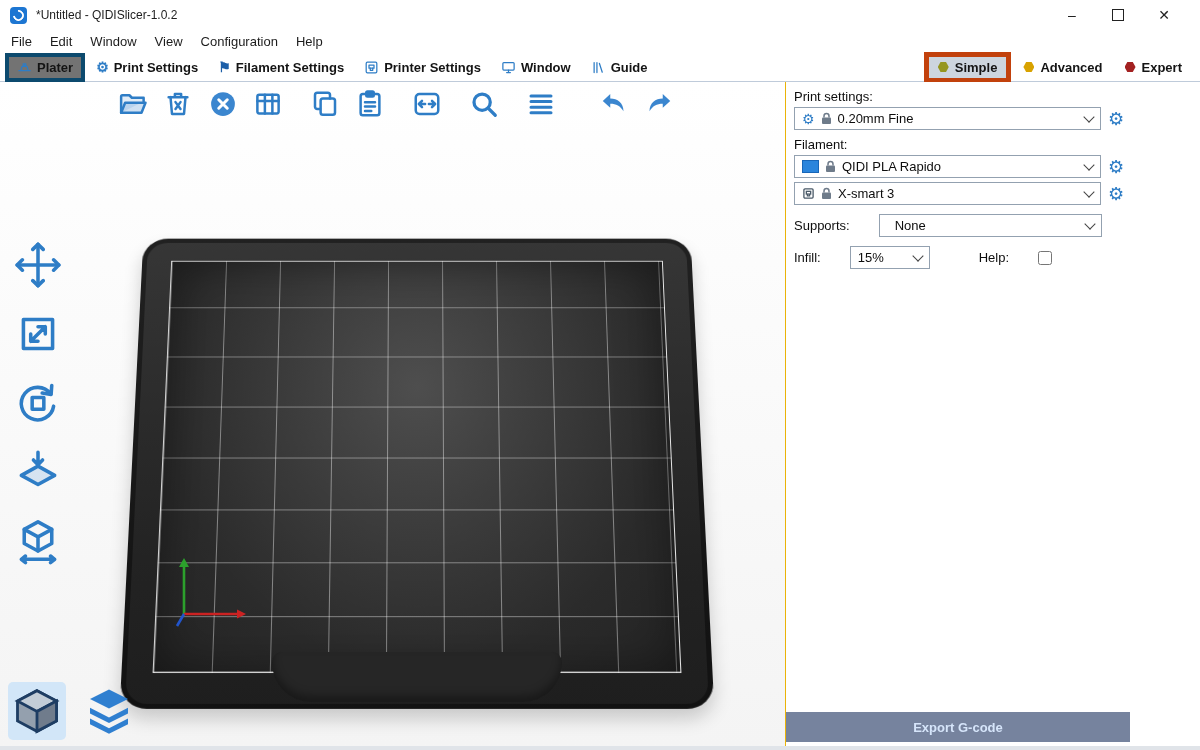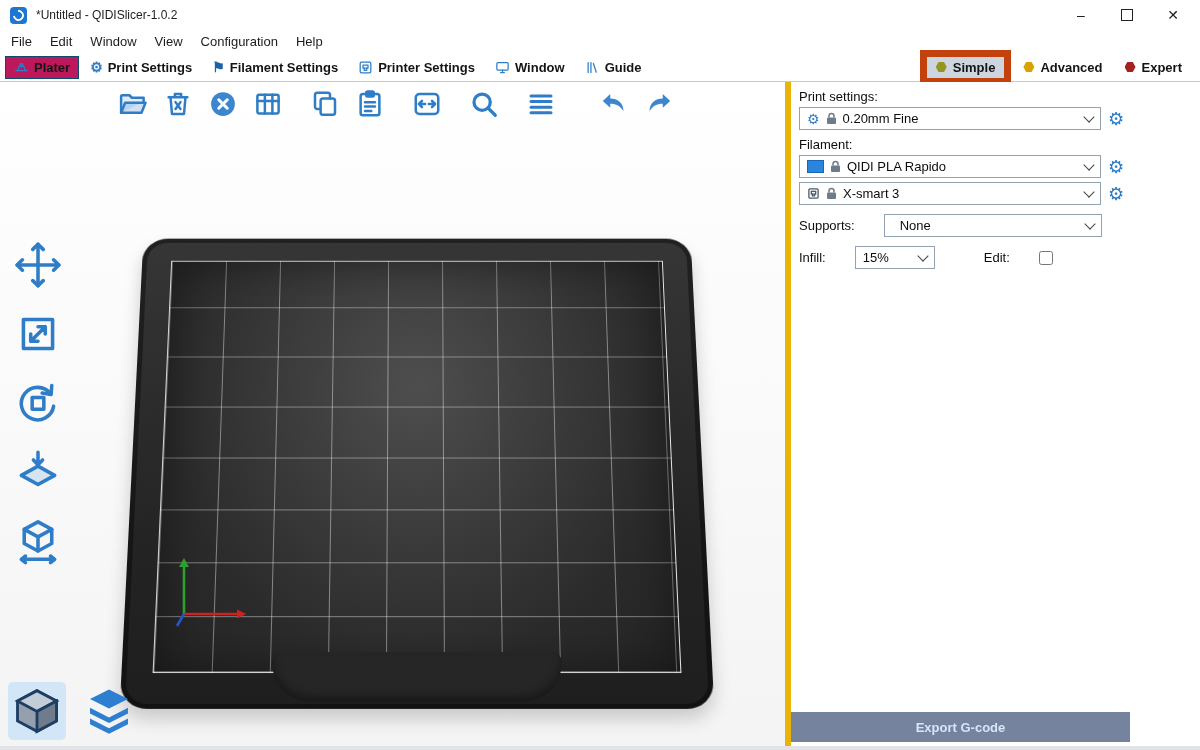--- a/index.html
+++ b/index.html
@@ -1,40 +1,40 @@
 <!DOCTYPE html>
 <html><head>
 <meta charset="utf-8">
 <style>
   html,body{margin:0;padding:0;background:#555;}
   #app{position:relative;width:1200px;height:750px;background:#ffffff;overflow:hidden;
        font-family:"Liberation Sans",sans-serif;-webkit-font-smoothing:antialiased;}
 
   
-  .titlebar{position:absolute;top:0;left:0;right:4px;height:30px;background:#fff;display:flex;align-items:center;}
+  .titlebar{position:absolute;top:0;left:0;right:13px;height:30px;background:#fff;display:flex;align-items:center;}
   .app-icon{width:17px;height:17px;margin-left:10px;border-radius:4px;background:#1d76d2;position:relative;flex:0 0 auto;}
   .app-icon::after{content:"";position:absolute;inset:3px;border:2.4px solid #fff;border-radius:50%;border-left-color:transparent;transform:rotate(40deg);}
   .title-text{font-size:12px;color:#1d1d1d;margin-left:9px;}
   .win-controls{margin-left:auto;display:flex;height:100%;}
   .win-btn{width:46px;display:flex;align-items:center;justify-content:center;font-size:14px;color:#222;cursor:default;}
   .max-glyph{width:10px;height:10px;border:1.2px solid #222;display:inline-block;}
 
   
   .menubar{position:absolute;top:30px;left:0;right:0;height:23px;display:flex;align-items:center;padding-left:2px;background:#fff;}
   .menu-item{font-size:13px;color:#1c1c1c;padding:2px 9px;}
 
   
   .tabbar{position:absolute;top:53px;left:0;right:0;height:28px;display:flex;align-items:center;background:#fff;border-bottom:1px solid #bfcbda;padding-left:4px;}
   .tab{display:flex;align-items:center;gap:5px;font-size:13px;font-weight:bold;color:#141414;padding:3px 8px;margin:0 1px;border:1px solid transparent;}
-  .tab.active{background:#be185d;border:1px solid #0c4a6e;}
+  .tab.active{background:#737373;border:4px solid #0c4a6e;}
   .tab-glyph{font-size:14px;color:#2e7dc6;line-height:1;}
   .tab-glyph.flag{color:#1d5fa8;}
   .modes{margin-left:auto;display:flex;align-items:center;margin-right:8px;gap:2px;}
   .mode{display:flex;align-items:center;gap:6px;font-size:13px;font-weight:bold;color:#141414;padding:3px 9px;border:1px solid transparent;}
-  .mode.active{background:#cdd5de;border:7px solid #c2410c;}
+  .mode.active{background:#cdd5de;border:5px solid #c2410c;}
   .mode-dot{width:11px;height:11px;display:inline-block;
             clip-path:polygon(25% 5%,75% 5%,100% 50%,75% 95%,25% 95%,0% 50%);}
 
   
   .viewport{position:absolute;top:82px;left:0;width:785px;height:664px;background:linear-gradient(#ffffff,#f4f4f4);overflow:hidden;}
 
   .vtoolbar{position:absolute;top:5px;left:116px;display:flex;align-items:center;gap:11px;z-index:5;}
   .tool-btn{width:34px;height:34px;display:flex;align-items:center;justify-content:center;}
   .tool-btn svg{width:30px;height:30px;}
   .gap-md{margin-left:12px;} .gap-lg{margin-left:28px;}
@@ -61,21 +61,21 @@
       background-image:
         repeating-linear-gradient(90deg, rgba(255,255,255,.42) 0 1px, transparent 1px 56px),
         repeating-linear-gradient(0deg, rgba(255,255,255,.42) 0 1px, transparent 1px 56px),
         radial-gradient(ellipse at 50% 32%, #4e4e4e, #2b2b2b 70%, #242424);
       box-shadow:inset 0 0 50px rgba(0,0,0,.4);}
   .bed-handle{position:absolute;left:155px;top:468px;width:290px;height:50px;
       background:#262626;border-radius:12px 12px 46px 46px;box-shadow:inset 0 -6px 8px rgba(0,0,0,.35);}
   .axes{position:absolute;left:168px;top:468px;z-index:4;}
 
   
-  .sidebar{position:absolute;left:785px;top:82px;width:345px;height:664px;background:#fff;border-left:6px solid #eab308;box-sizing:border-box;}
+  .sidebar{position:absolute;left:785px;top:82px;width:345px;height:664px;background:#fff;border-left:1px solid #eab308;box-sizing:border-box;}
   .field-label{font-size:13px;color:#0d0d0d;margin:7px 10px 3px 8px;}
   .settings-row{display:flex;align-items:center;gap:5px;margin:0 4px 4px 8px;}
   .combo{display:flex;align-items:center;gap:6px;height:23px;border:1px solid #93a1b0;background:#fff;
          padding:0 7px;font-size:13px;color:#0d0d0d;flex:1;box-sizing:border-box;}
   .combo .chev{margin-left:auto;}
   .chev{width:7px;height:7px;border-right:1.7px solid #444;border-bottom:1.7px solid #444;
         transform:rotate(45deg);margin-top:-4px;flex:0 0 auto;}
   .gear-btn{font-size:18px;color:#2e7dc6;line-height:1;width:20px;text-align:center;flex:0 0 auto;}
   .combo-gear{font-size:14px;color:#2e7dc6;line-height:1;}
   .swatch{width:17px;height:13px;border:1px solid #1766b8;box-sizing:border-box;flex:0 0 auto;}
@@ -370,21 +370,21 @@
         <span class="chev"></span>
       </div>
     </div>
 
     <div class="inline-row">
       <span>Infill:</span>
       <div class="combo small">
         <span>15%</span>
         <span class="chev"></span>
       </div>
-      <span class="brim-label">Edit:</span>
+      <span class="brim-label">Help:</span>
       <input type="checkbox" class="checkbox" style="">
     </div>
 
     <div class="export-btn">
       <span>Export G-code</span>
     </div>
   </div>
 
   <div class="bottom-edge"></div>
 </div>

